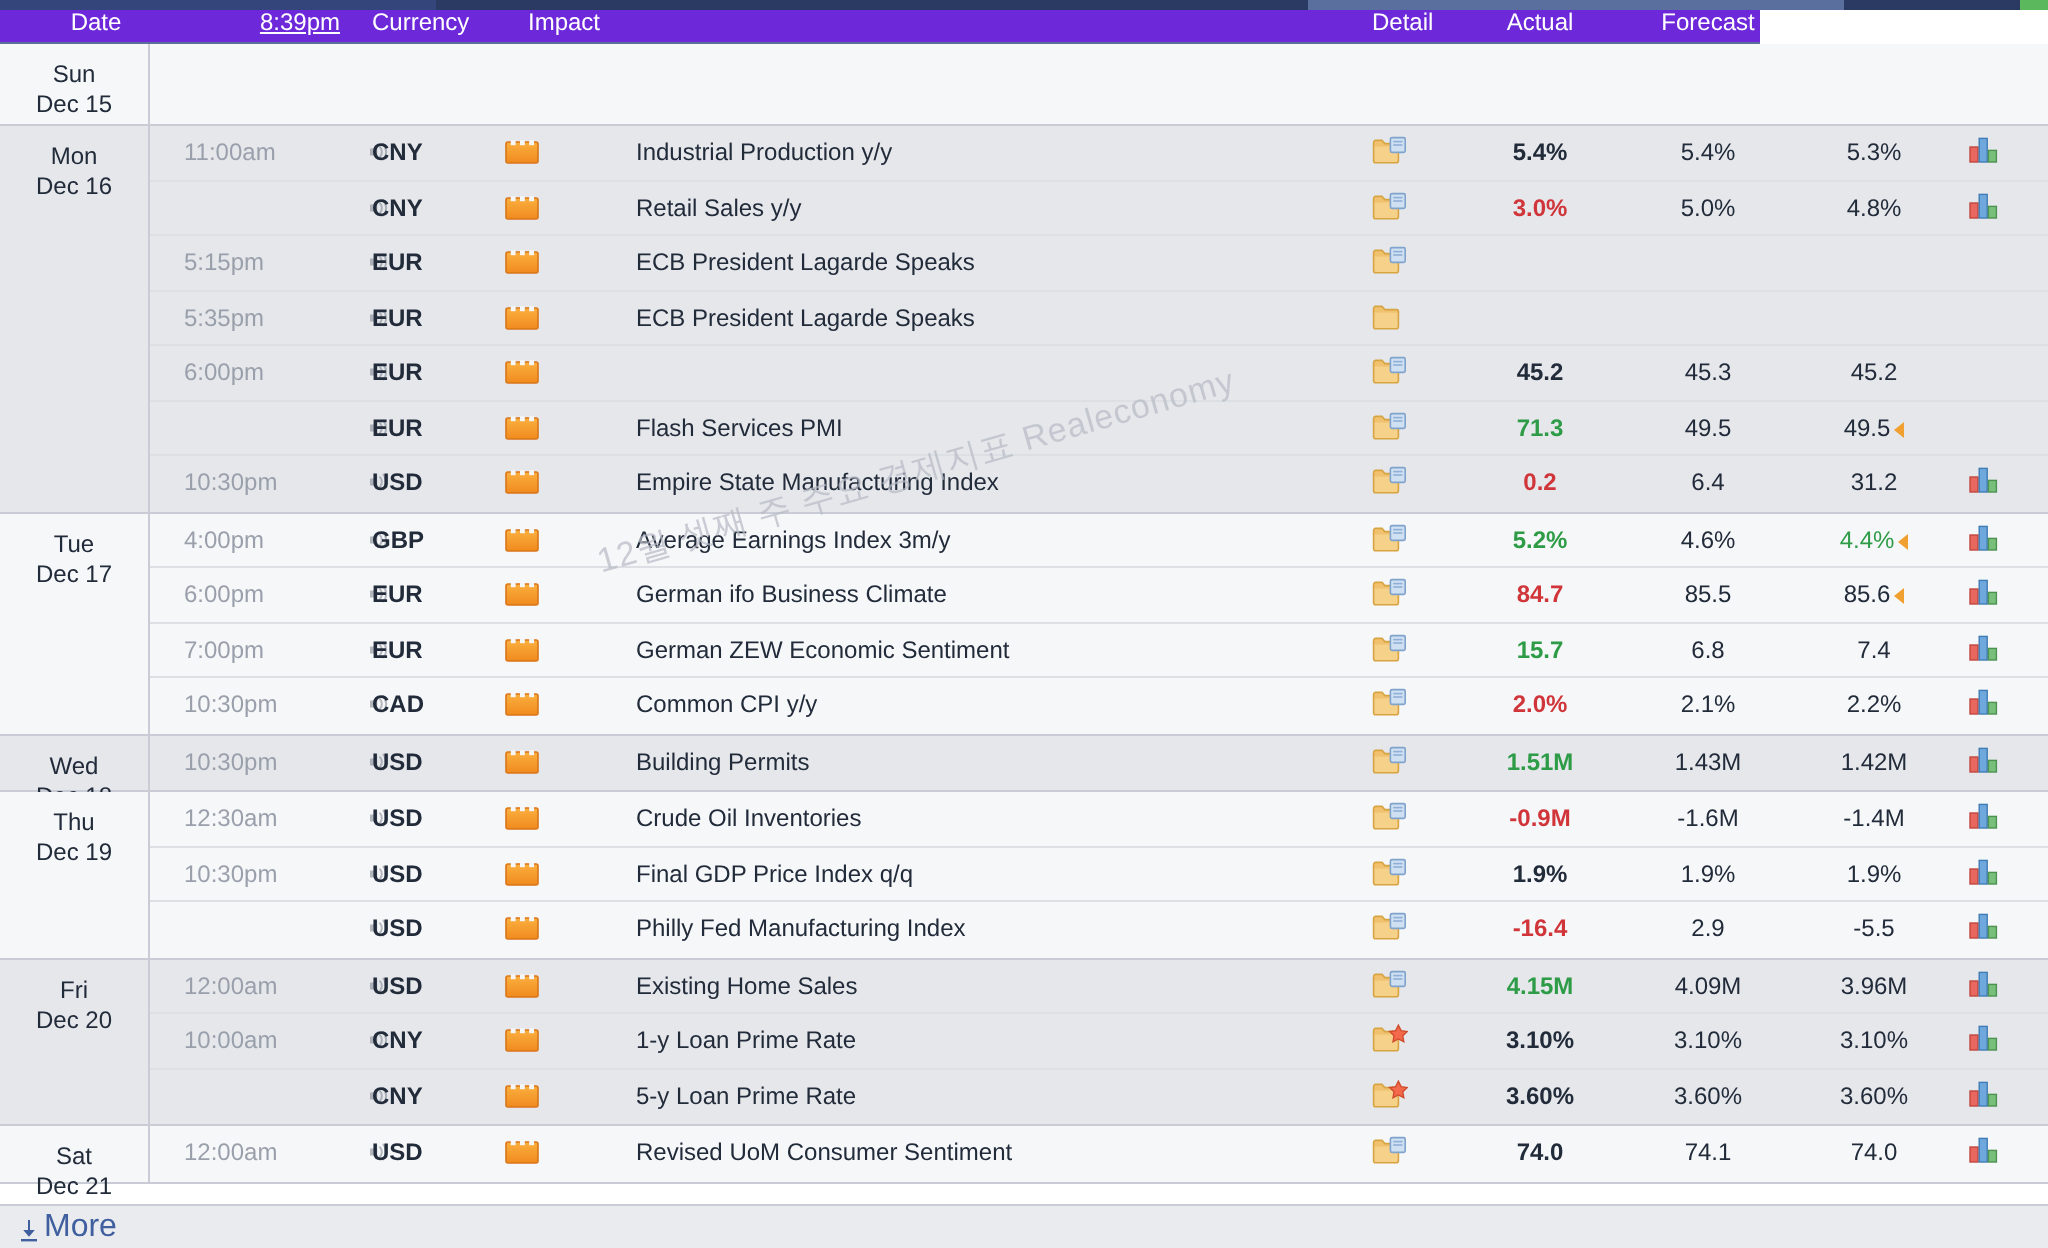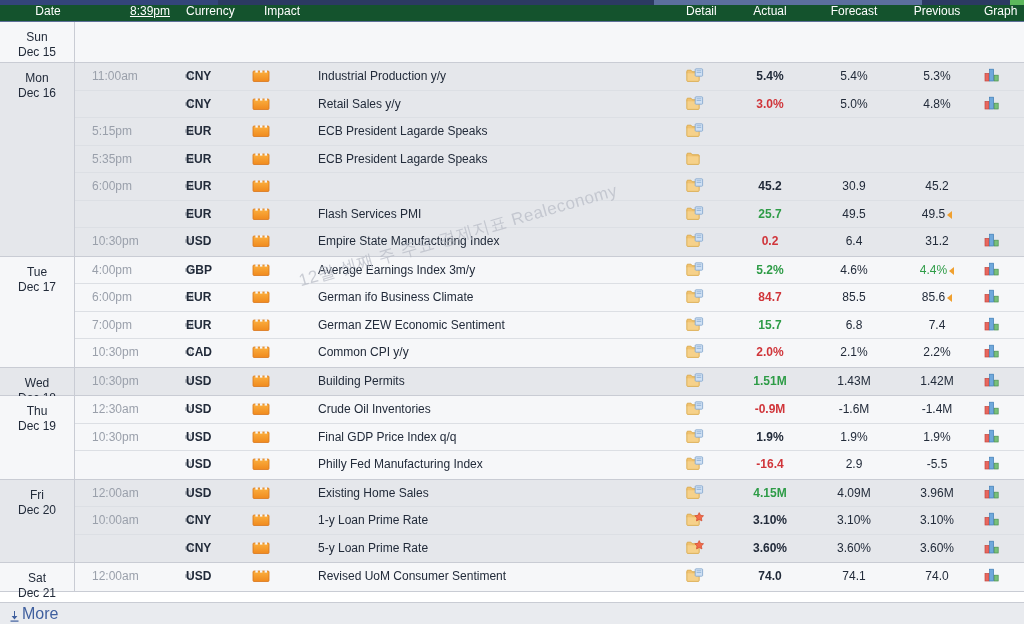--- a/index.html
+++ b/index.html
@@ -28,22 +28,22 @@
   .topstrip .seg { height: 5px; }
   .seg-a { width: 218px; background: #33457a; }
   .seg-b { width: 436px; background: #2b3a62; }
   .seg-c { width: 268px; background: #5b6f9e; }
   .seg-d { width: 88px;  background: #2b3a62; }
   .seg-e { width: 14px;  background: #5cb85c; }
 
   
   .cal-header {
     position: absolute; top: 0; left: 0;
-    width: 1024px; height: 22px;
-    background: #14532d;
+    width: 880px; height: 22px;
+    background: #6d28d9;
     border-bottom: 1px solid #5d6f99;
     z-index: 3;
   }
   .cal-header .hcell {
     position: absolute;
     top: 3px;
     color: #ffffff;
     font-size: 12px;
     line-height: 17px;
     white-space: nowrap;
@@ -388,21 +388,21 @@
                 <rect x="12.6" y="1.2" width="2.4" height="2.4" fill="#f6f7f9"></rect>
               </svg></span></div>
           <div class="cell r-detail"><span class="ico-detail"><svg viewBox="0 0 18 15" width="18" height="15">
                 <rect x="0.8" y="4.2" width="12.4" height="9.2" rx="1" fill="#f6d18a" stroke="#d8a441" stroke-width="0.8"></rect>
                 <path d="M0.8 5.2 V3.2 a1 1 0 0 1 1-1 H5 l1.4 1.6 h5.8 a1 1 0 0 1 1 1 v0.6" fill="#f0c270" stroke="#d8a441" stroke-width="0.8"></path>
                 <rect x="9.2" y="0.8" width="7.4" height="7.4" rx="0.8" fill="#cfe0f3" stroke="#7fa3cc" stroke-width="0.8"></rect>
                 <rect x="10.6" y="2.4" width="4.6" height="0.8" fill="#8fb0d6"></rect>
                 <rect x="10.6" y="4.1" width="4.6" height="0.8" fill="#8fb0d6"></rect>
               </svg></span></div>
           <div class="cell r-actual val-neu">45.2</div>
-          <div class="cell r-forecast val-neu">30.9</div>
+          <div class="cell r-forecast val-neu">45.3</div>
           <div class="cell r-previous"><span class="val-neu">45.2</span></div>
           <div class="cell r-graph"></div>
         </div>
         <div class="evrow">
           <div class="cell r-time"></div>
           <div class="cell r-speaker"><span class="ico-speaker"><svg viewBox="0 0 12 12" width="12" height="12">
                 <path d="M2 4.2 h1.6 L5.6 2.2 v7.6 L3.6 7.8 H2 Z" fill="#7c838f"></path>
                 <path d="M7 3.6 a3.6 3.6 0 0 1 0 4.8" stroke="#7c838f" stroke-width="1" fill="none" stroke-linecap="round"></path>
                 <path d="M8.7 2.3 a5.6 5.6 0 0 1 0 7.4" stroke="#7c838f" stroke-width="1" fill="none" stroke-linecap="round"></path>
               </svg></span></div>
@@ -420,21 +420,21 @@
                 <rect x="12.6" y="1.2" width="2.4" height="2.4" fill="#f6f7f9"></rect>
               </svg></span></div>
           <div class="cell r-event">Flash Services PMI</div>
           <div class="cell r-detail"><span class="ico-detail"><svg viewBox="0 0 18 15" width="18" height="15">
                 <rect x="0.8" y="4.2" width="12.4" height="9.2" rx="1" fill="#f6d18a" stroke="#d8a441" stroke-width="0.8"></rect>
                 <path d="M0.8 5.2 V3.2 a1 1 0 0 1 1-1 H5 l1.4 1.6 h5.8 a1 1 0 0 1 1 1 v0.6" fill="#f0c270" stroke="#d8a441" stroke-width="0.8"></path>
                 <rect x="9.2" y="0.8" width="7.4" height="7.4" rx="0.8" fill="#cfe0f3" stroke="#7fa3cc" stroke-width="0.8"></rect>
                 <rect x="10.6" y="2.4" width="4.6" height="0.8" fill="#8fb0d6"></rect>
                 <rect x="10.6" y="4.1" width="4.6" height="0.8" fill="#8fb0d6"></rect>
               </svg></span></div>
-          <div class="cell r-actual val-up">25.7</div>
+          <div class="cell r-actual val-up">71.3</div>
           <div class="cell r-forecast val-neu">49.5</div>
           <div class="cell r-previous"><span class="val-neu">49.5</span><span class="revised-mark"></span></div>
           <div class="cell r-graph"></div>
         </div>
         <div class="evrow">
           <div class="cell r-time">10:30pm</div>
           <div class="cell r-speaker"><span class="ico-speaker"><svg viewBox="0 0 12 12" width="12" height="12">
                 <path d="M2 4.2 h1.6 L5.6 2.2 v7.6 L3.6 7.8 H2 Z" fill="#7c838f"></path>
                 <path d="M7 3.6 a3.6 3.6 0 0 1 0 4.8" stroke="#7c838f" stroke-width="1" fill="none" stroke-linecap="round"></path>
                 <path d="M8.7 2.3 a5.6 5.6 0 0 1 0 7.4" stroke="#7c838f" stroke-width="1" fill="none" stroke-linecap="round"></path>

